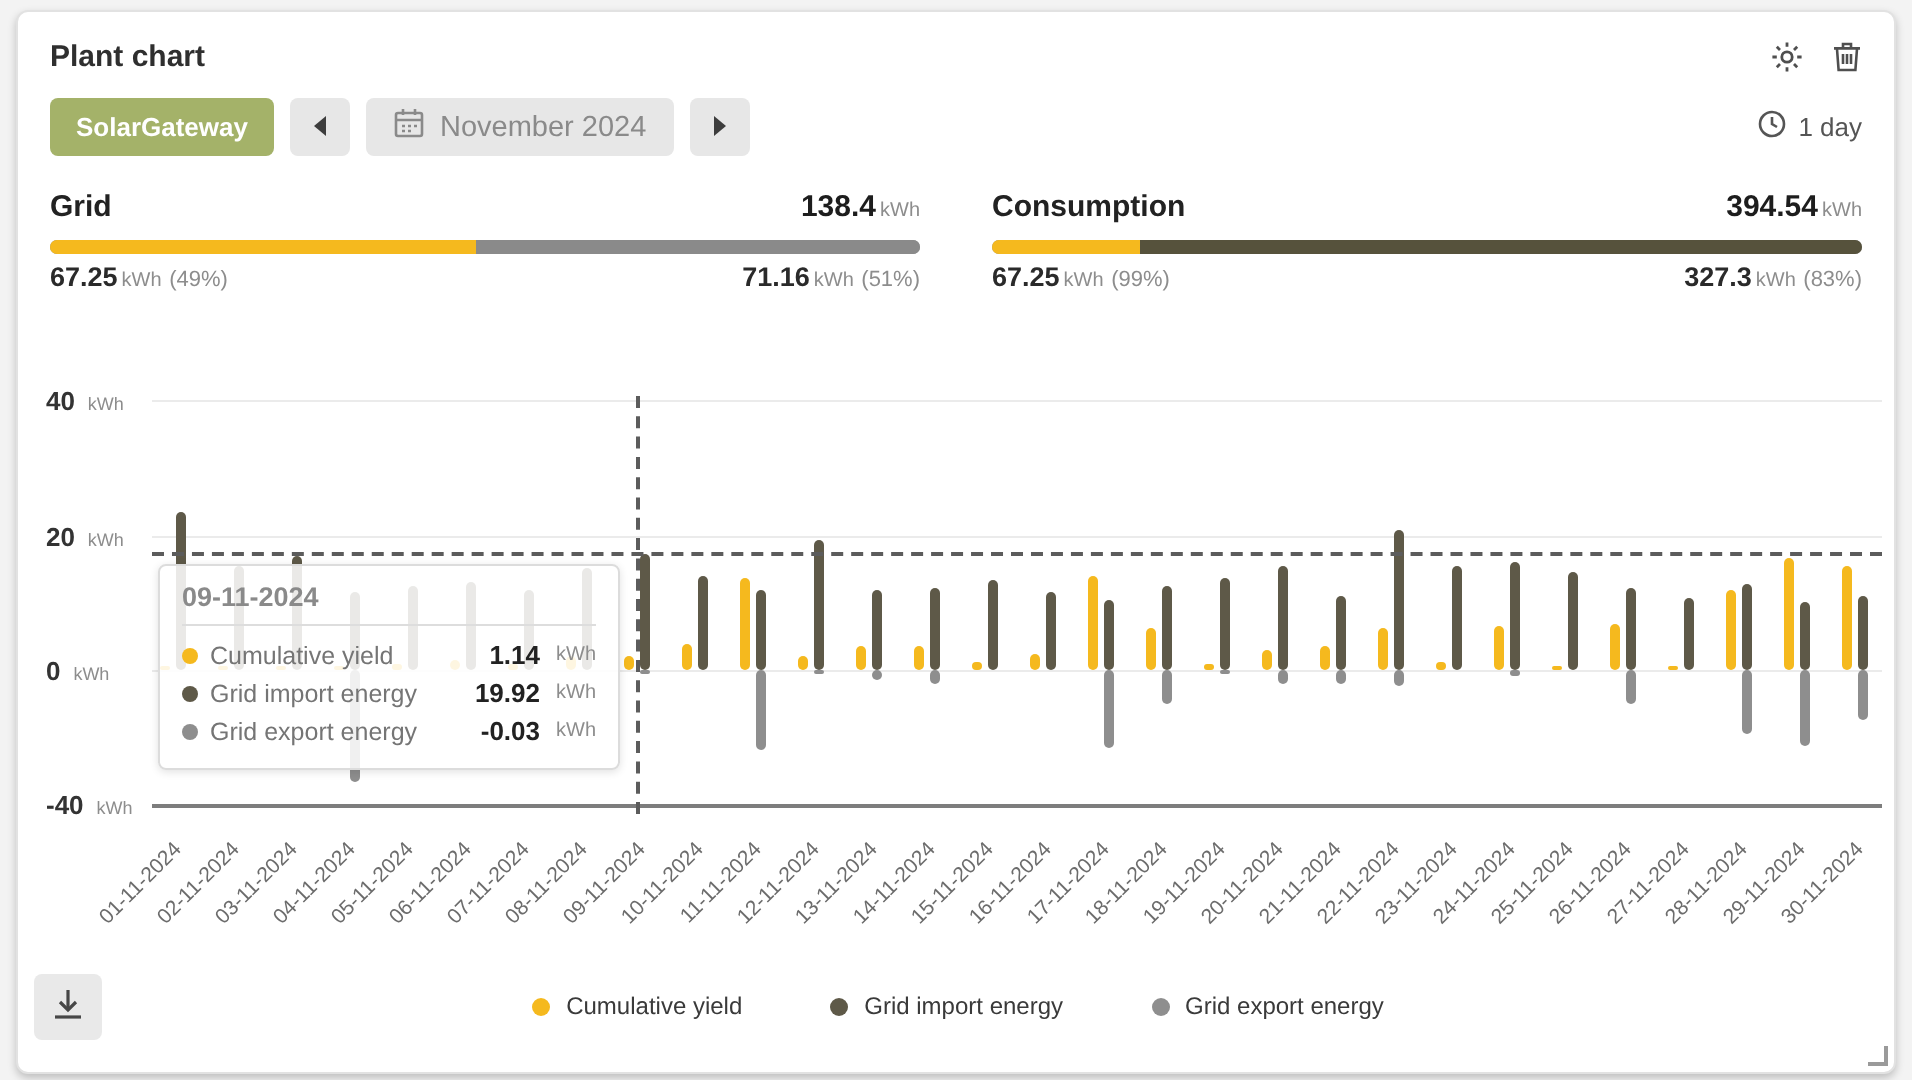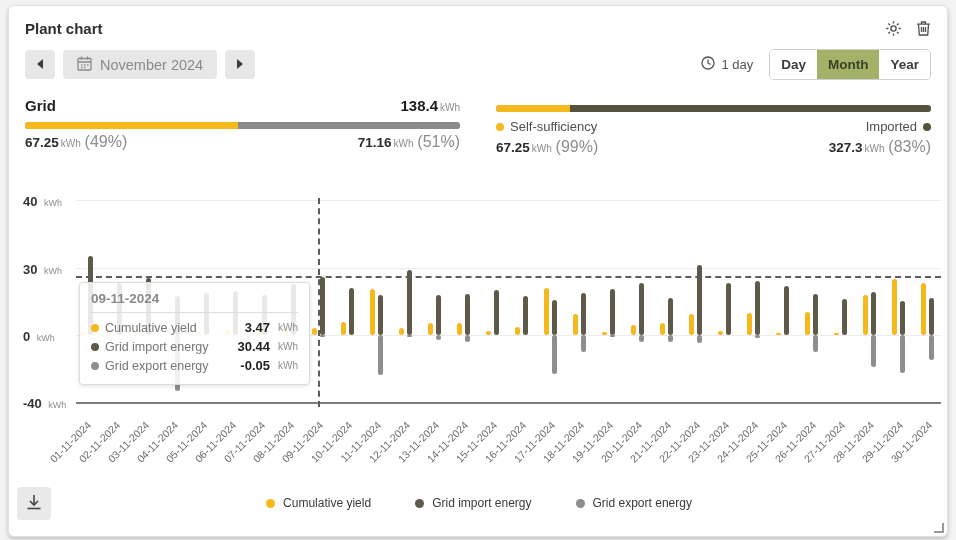--- a/index.html
+++ b/index.html
@@ -67,21 +67,21 @@
   .stat-total { font-size: 15px; font-weight: bold; color: #1d1d1d; }
   .unit { font-size: 10px; font-weight: normal; color: #8d8d8d; margin-left: 2px; }
   .stat-bar { height: 7px; border-radius: 4px; overflow: hidden; display: flex; margin-top: 8px; background: #8a8a8a; }
   .stat-bar .fill-left { background: #f5b91e; height: 100%; }
   .stat-bar .fill-right { height: 100%; flex: 1; }
   .stat-legend { display: flex; justify-content: space-between; margin-top: 7px; font-size: 13px; color: #4f4f4f; align-items: center; }
   .dot { display: inline-block; width: 8px; height: 8px; border-radius: 50%; vertical-align: middle; }
   .lg-item { display: inline-flex; align-items: center; gap: 6px; }
   .stat-vals { display: flex; justify-content: space-between; margin-top: 4px; font-size: 13.5px; }
   .val-num { font-weight: bold; color: #2a2a2a; }
-  .val-pct { color: #8d8d8d; font-size: 16px; }
+  .val-pct { color: #8d8d8d; font-size: 11px; }
   
   .chart-wrap { position: absolute; left: 0; top: 187px; width: 940px; height: 292px; }
   .gridline { position: absolute; left: 67px; width: 865px; height: 1px; background: #ebebeb; }
   .axis-bottom { position: absolute; left: 67px; width: 865px; height: 2px; background: #7d7d7d; }
   .ytick { position: absolute; left: 14px; width: 52px; text-align: left; white-space: nowrap; }
   .ytick .num { font-size: 13px; color: #333; font-weight: bold; }
   .ytick .unit { font-size: 9px; }
   .bar { position: absolute; width: 5px; border-radius: 3px; }
   .dash-h { position: absolute; left: 67px; width: 865px; border-top: 2px dashed #5c5c5c; }
   .dash-v { position: absolute; border-left: 2px dashed #5c5c5c; }
@@ -151,20 +151,21 @@
                 <path d="M5.5 7v5M7.5 7v5M9.5 7v5"></path>
               </g>
             </svg>
         </span>
       </button>
     </div>
   </div>
 
   <div class="hdr-row2">
     <div class="hdr-left">
+      <button class="gateway-btn">SolarGateway</button>
       <button class="nav-btn">
         <span>
           <svg width="8" height="10" viewBox="0 0 8 10">
               <polygon points="7,0 1,5 7,10" fill="#3d3d3d"></polygon>
             </svg>
         </span>
       </button>
       <button class="date-btn">
         <span>
           <svg width="15" height="15" viewBox="0 0 15 15">
@@ -190,70 +191,59 @@
         <span>
           <svg width="14" height="14" viewBox="0 0 14 14">
               <g stroke="#555" stroke-width="1.3" fill="none">
                 <circle cx="7" cy="7" r="6"></circle>
                 <path d="M7 3.5V7l2.5 1.5"></path>
               </g>
             </svg>
         </span>
         <span>1 day</span>
       </span>
-      <div class="seg">
-        <button>Day</button>
-        <button class="active">Month</button>
-        <button>Year</button>
-      </div>
     </div>
   </div>
 
   <div class="stats">
     <div class="stat-col">
       <div class="stat-head">
         <span class="stat-name">Grid</span>
         <span class="stat-total"><span>138.4</span><span class="unit">kWh</span></span>
       </div>
       <div class="stat-bar">
         <div class="fill-left" id="yield-fill" style="width: 49%;"></div>
         <div class="fill-right" id="yield-rest" style="background: rgb(138, 138, 138);"></div>
       </div>
       <div class="stat-vals">
         <span><span class="val-num">67.25</span><span class="unit">kWh</span> <span class="val-pct">(49%)</span></span>
         <span><span class="val-num">71.16</span><span class="unit">kWh</span> <span class="val-pct">(51%)</span></span>
       </div>
     </div>
     <div class="stat-col">
+      <div class="stat-head">
+        <span class="stat-name">Consumption</span>
+        <span class="stat-total"><span>394.54</span><span class="unit">kWh</span></span>
+      </div>
       <div class="stat-bar">
         <div class="fill-left" id="cons-fill" style="width: 17%;"></div>
         <div class="fill-right" id="cons-rest" style="background: rgb(86, 82, 60);"></div>
-      </div>
-      <div class="stat-legend">
-        <span class="lg-item">
-            <span class="dot" style="background:#f5b91e"></span>
-            <span>Self-sufficiency</span>
-          </span>
-        <span class="lg-item">
-            <span>Imported</span>
-            <span class="dot" style="background:#56523c"></span>
-          </span>
       </div>
       <div class="stat-vals">
         <span><span class="val-num">67.25</span><span class="unit">kWh</span> <span class="val-pct">(99%)</span></span>
         <span><span class="val-num">327.3</span><span class="unit">kWh</span> <span class="val-pct">(83%)</span></span>
       </div>
     </div>
   </div>
 
   <div class="chart-wrap" id="chart">
       <div class="gridline" style="top: 7.332px;"></div>
       <div class="ytick" style="top: -0.668px;"><span class="num">40</span> <span class="unit">kWh</span></div>
       <div class="gridline" style="top: 74.666px;"></div>
-      <div class="ytick" style="top: 66.666px;"><span class="num">30</span> <span class="unit">kWh</span></div>
+      <div class="ytick" style="top: 66.666px;"><span class="num">20</span> <span class="unit">kWh</span></div>
       <div class="gridline" style="top: 142px;"></div>
       <div class="ytick" style="top: 134px;"><span class="num">0</span> <span class="unit">kWh</span></div>
       <div class="axis-bottom" style="top: 209.334px;"></div>
       <div class="ytick" style="top: 201.334px;"><span class="num">-40</span> <span class="unit">kWh</span></div>
       <div class="bar" style="left: 71px; top: 140px; height: 2px; background: rgb(245, 185, 30);"></div>
       <div class="bar" style="left: 79px; top: 62.8826px; height: 79.1174px; background: rgb(94, 89, 72);"></div>
       <div class="xlabel" style="left: 5.5px; top: 224px;">01-11-2024</div>
       <div class="bar" style="left: 100px; top: 140px; height: 2px; background: rgb(245, 185, 30);"></div>
       <div class="bar" style="left: 108px; top: 89.8161px; height: 52.1838px; background: rgb(94, 89, 72);"></div>
       <div class="xlabel" style="left: 34.5px; top: 224px;">02-11-2024</div>
@@ -360,33 +350,33 @@
       <div class="xlabel" style="left: 846.5px; top: 224px;">30-11-2024</div>
       <div class="dash-h" style="top: 82.5541px;"></div>
       <div class="dash-v" style="left: 308.5px; top: 5px; height: 209px;"></div>
 
     <div class="tooltip">
       <div class="tt-date">09-11-2024</div>
       <hr class="tt-sep">
       <div class="tt-row">
         <span class="dot" style="background:#f5b91e"></span>
         <span class="tt-label">Cumulative yield</span>
-        <span class="tt-val">3.47</span>
+        <span class="tt-val">1.14</span>
           <span class="unit">kWh</span>
       </div>
       <div class="tt-row">
         <span class="dot" style="background:#5e5948"></span>
         <span class="tt-label">Grid import energy</span>
-        <span class="tt-val">30.44</span>
+        <span class="tt-val">19.92</span>
           <span class="unit">kWh</span>
       </div>
       <div class="tt-row">
         <span class="dot" style="background:#8e8e8e"></span>
         <span class="tt-label">Grid export energy</span>
-        <span class="tt-val">-0.05</span>
+        <span class="tt-val">-0.03</span>
           <span class="unit">kWh</span>
       </div>
     </div>
   </div>
 
   <div class="bottom-bar">
     <button class="dl-btn">
       <span>
         <svg width="16" height="17" viewBox="0 0 16 17">
             <g stroke="#474747" stroke-width="1.6" fill="none">

